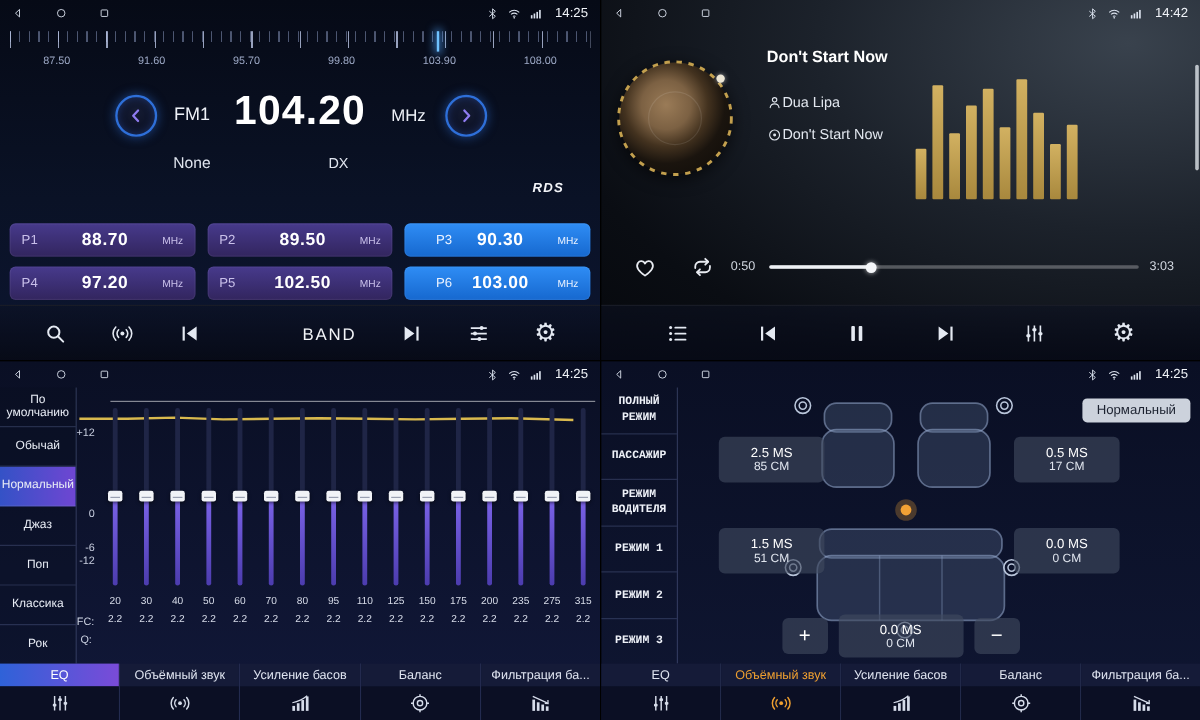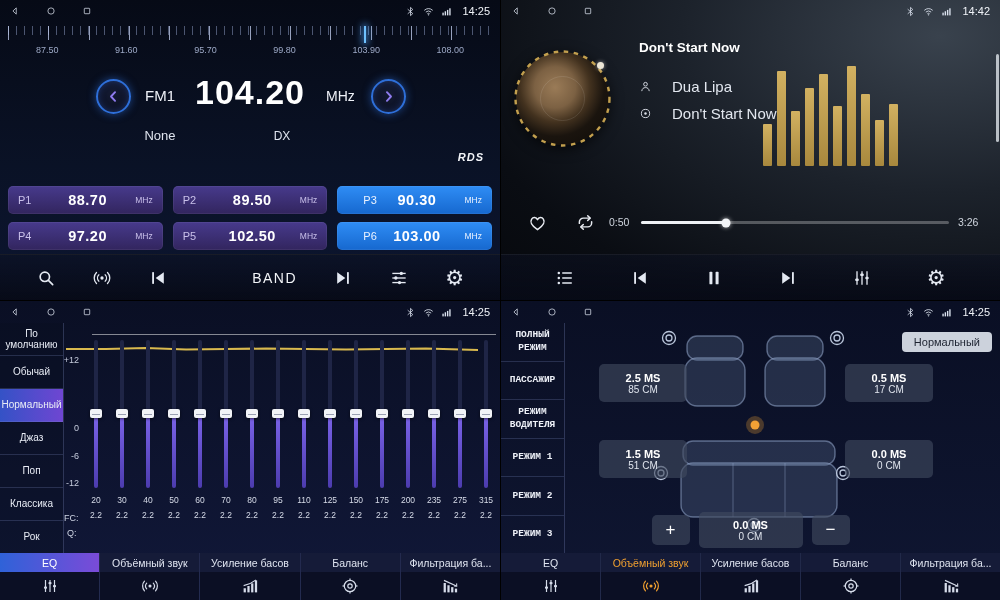--- a/index.html
+++ b/index.html
@@ -30,41 +30,41 @@
 .fm-pointer{position:absolute;left:73.6%;top:0;width:2px;height:17px;background:#6fc2ff;box-shadow:0 0 7px 2px rgba(80,165,255,.65);}
 .tune-btn{position:absolute;width:35px;height:35px;border-radius:50%;display:flex;align-items:center;justify-content:center;background:radial-gradient(circle at 50% 35%,#141b33,#0a0e1f);border:2px solid #2e6fd9;box-shadow:0 0 9px rgba(45,115,225,.55),inset 0 0 7px rgba(50,90,190,.45);color:#8f7cf0;cursor:pointer;}
 .tune-btn svg{width:15px;height:15px;}
 #tune-prev{left:96px;top:79px;}
 #tune-next{left:371px;top:79px;}
 .band-label{position:absolute;left:132px;top:87px;width:56px;text-align:center;font-size:15px;color:#eef1f7;}
 .program-label{position:absolute;left:132px;top:128px;width:56px;text-align:center;font-size:13px;color:#dfe4ee;}
 .freq-big{position:absolute;left:178px;top:73px;width:144px;text-align:center;font-size:34px;font-weight:bold;color:#fff;letter-spacing:1px;}
 .freq-unit{position:absolute;left:326px;top:88px;font-size:14px;color:#eef1f7;}
 .dx-label{position:absolute;left:264px;top:129px;width:36px;text-align:center;font-size:12px;color:#dfe4ee;}
-.rds-label{position:absolute;right:16px;top:151px;font-size:11px;font-weight:bold;font-style:italic;color:#f2f4f8;letter-spacing:1px;}
+.rds-label{position:absolute;right:30px;top:151px;font-size:11px;font-weight:bold;font-style:italic;color:#f2f4f8;letter-spacing:1px;}
 .preset-grid{position:absolute;left:8px;right:8px;top:186px;display:grid;grid-template-columns:repeat(3,1fr);gap:8px 10px;}
 .preset{height:28px;border-radius:5px;display:flex;align-items:center;padding:0 10px;background:linear-gradient(180deg,#473a8c,#32255e);box-shadow:inset 0 0 0 1px rgba(255,255,255,.06);cursor:pointer;}
 .preset.active{background:linear-gradient(180deg,#2f8df5,#1668cf);}
 .pnum{font-size:11px;color:#c9c0ea;width:22px;}
 .preset.active .pnum,.preset.active .punit{color:#eaf2ff;margin-left:16px;}
 .pfreq{flex:1;text-align:center;font-size:14.5px;font-weight:bold;color:#fff;letter-spacing:.5px;}
 .punit{font-size:8.5px;color:#c9c0ea;}
 .toolbar{position:absolute;left:0;right:0;bottom:0;height:46px;display:flex;align-items:center;justify-content:space-evenly;background:linear-gradient(180deg,rgba(12,17,34,.55),rgba(7,10,22,.95));border-top:1px solid rgba(255,255,255,.07);z-index:7;}
 .tb-ic{display:inline-flex;color:#e4e9f2;cursor:pointer;}
 .tb-ic svg{width:20px;height:20px;}
 .tb-gear{font-size:21px;line-height:1;color:#e4e9f2;}
 .tb-band{font-size:14px;letter-spacing:1.5px;color:#f2f4f8;cursor:pointer;margin-left:48px;}
 
 
 .album{position:absolute;left:15px;top:52px;width:93px;height:93px;border-radius:50%;background:radial-gradient(circle at 42% 38%,#9a7b57 0%,#7c6143 26%,#43321f 44%,#1a140e 62%,#0d0a07 100%);box-shadow:0 3px 14px rgba(0,0,0,.7);}
 .album::after{content:"";position:absolute;inset:26%;border-radius:50%;border:1px solid rgba(255,255,255,.10);}
 .album-ring{position:absolute;left:-4px;top:-4px;width:101px;height:101px;}
 .album-dot{position:absolute;right:5px;top:10px;width:7px;height:7px;border-radius:50%;background:#ece6d6;box-shadow:0 0 4px rgba(255,255,255,.6);}
 .pl-title{position:absolute;left:138px;top:40px;font-size:13.5px;font-weight:bold;color:#fff;}
-.pl-row{position:absolute;left:138px;display:flex;align-items:center;gap:20px;color:#e2e7ef;font-size:15px;}
+.pl-row{position:absolute;left:138px;display:flex;align-items:center;gap:0;color:#e2e7ef;font-size:12px;}
 #pl-artist{top:78px;} #pl-track{top:105px;}
 .pl-row svg{width:13px;height:13px;color:#dfe4ec;}
 .visualizer{position:absolute;left:262px;top:66px;width:148px;height:100px;display:flex;align-items:flex-end;gap:5px;}
 .vbar{width:9px;background:linear-gradient(180deg,#d2b161,#a8883d);border-radius:1px;}
 .ctl-heart{position:absolute;left:26px;top:212px;color:#e8ebf1;cursor:pointer;}
 .ctl-heart svg,.ctl-repeat svg{width:21px;height:21px;}
 .ctl-repeat{position:absolute;left:74px;top:212px;color:#e8ebf1;cursor:pointer;}
 .t-elapsed{position:absolute;left:108px;top:216px;font-size:10.5px;color:#cfd5de;}
 .t-duration{position:absolute;left:457px;top:216px;font-size:10.5px;color:#cfd5de;}
 .progress{position:absolute;left:140px;top:221px;width:308px;height:3px;background:rgba(255,255,255,.28);border-radius:2px;cursor:pointer;}
@@ -102,21 +102,21 @@
 .tab.active-orange .tab-label{color:#f0a030;}
 .tab.active-orange .tab-icon{color:#f0a030;}
 
 
 .sr-side{position:absolute;left:0;top:22px;bottom:47px;width:64px;display:flex;flex-direction:column;border-right:1px solid rgba(125,140,195,.3);z-index:4;}
 .sr-mode{flex:1;display:flex;align-items:center;justify-content:center;text-align:center;padding:0 4px;font-size:9.5px;font-weight:bold;line-height:1.3;color:#eef1f8;border-bottom:1px solid rgba(125,140,195,.25);cursor:pointer;font-family:Liberation Mono, monospace;}
 .sr-mode:last-child{border-bottom:none;}
 .profile-btn{position:absolute;right:8px;top:31px;padding:4px 12px;background:#ccd2dc;color:#1c2230;font-size:11px;border-radius:4px;cursor:pointer;z-index:4;}
 .car{position:absolute;left:150px;top:24px;width:200px;height:210px;}
 .delay-box{position:absolute;width:88px;height:38px;background:rgba(64,74,96,.62);border-radius:5px;display:flex;flex-direction:column;align-items:center;justify-content:center;z-index:3;cursor:pointer;}
-.delay-ms{font-size:11px;font-weight:bold;color:#fff;}
+.delay-ms{font-size:11px;font-weight:normal;color:#fff;}
 .delay-cm{font-size:10px;color:#e0e5ee;}
 #db-fl{left:98px;top:63px;} #db-fr{left:344px;top:63px;} #db-rl{left:98px;top:139px;} #db-rr{left:344px;top:139px;}
 .stepper{position:absolute;left:50%;transform:translateX(-50%);top:211px;display:flex;align-items:center;gap:9px;z-index:4;}
 .step-btn{width:38px;height:30px;background:rgba(64,74,96,.62);border-radius:5px;color:#fff;font-size:17px;display:flex;align-items:center;justify-content:center;cursor:pointer;}
 .step-value{width:104px;height:36px;background:rgba(64,74,96,.62);border-radius:5px;display:flex;flex-direction:column;align-items:center;justify-content:center;}
 </style>
 </head>
 <body>
 
 <svg width="0" height="0" style="position:absolute" aria-hidden="true">
@@ -447,21 +447,21 @@
           <use href="#i-heart"></use>
         </svg></span>
     <span class="ctl-repeat"><svg viewBox="0 0 24 24">
           <use href="#i-repeat"></use>
         </svg></span>
     <span class="t-elapsed">0:50</span>
     <div class="progress">
       <div class="progress-fill" style="width: 27.5%;"></div>
       <div class="progress-knob" style="left: 27.5%;"></div>
     </div>
-    <span class="t-duration">3:26</span>
+    <span class="t-duration">3:03</span>
     <div class="pl-scrollbar"></div>
     <div class="toolbar">
       <span class="tb-ic">
           <svg viewBox="0 0 24 24">
             <use href="#i-list"></use>
           </svg>
         </span>
       <span class="tb-ic">
           <svg viewBox="0 0 24 24">
             <use href="#i-prev"></use>
@@ -534,21 +534,21 @@
         <div class="eq-preset">Рок</div>
       </div>
     <div class="eq-topline"></div>
     <svg class="eq-curve" viewBox="0 0 412 16" preserveAspectRatio="none">
       <polyline points="0,11 40,11 80,10 120,11.5 160,11 200,10.5 240,11 280,11.5 320,11 360,10.5 412,12" fill="none" stroke="#d9b94e" stroke-width="2"></polyline>
     </svg>
     <div class="eq-scale">
       <span class="scale-lbl" style="top:54px">+12</span>
       <span class="scale-lbl" style="top:122px">0</span>
       <span class="scale-lbl" style="top:150px">-6</span>
-      <span class="scale-lbl" style="top:177px">-12</span>
+      <span class="scale-lbl" style="top:161px">-12</span>
     </div>
     <div class="eq-cols">
         <div class="eq-col">
           <div class="eq-track" style="background:linear-gradient(180deg,#1f2546 0%,#1f2546 50%,#7b63e8 50%,#4c3cae 100%)">
             <div class="eq-handle" style="top:calc(50% - 5px)"></div>
           </div>
           <div class="fcv">20</div>
           <div class="qv">2.2</div>
         </div>
         <div class="eq-col">

